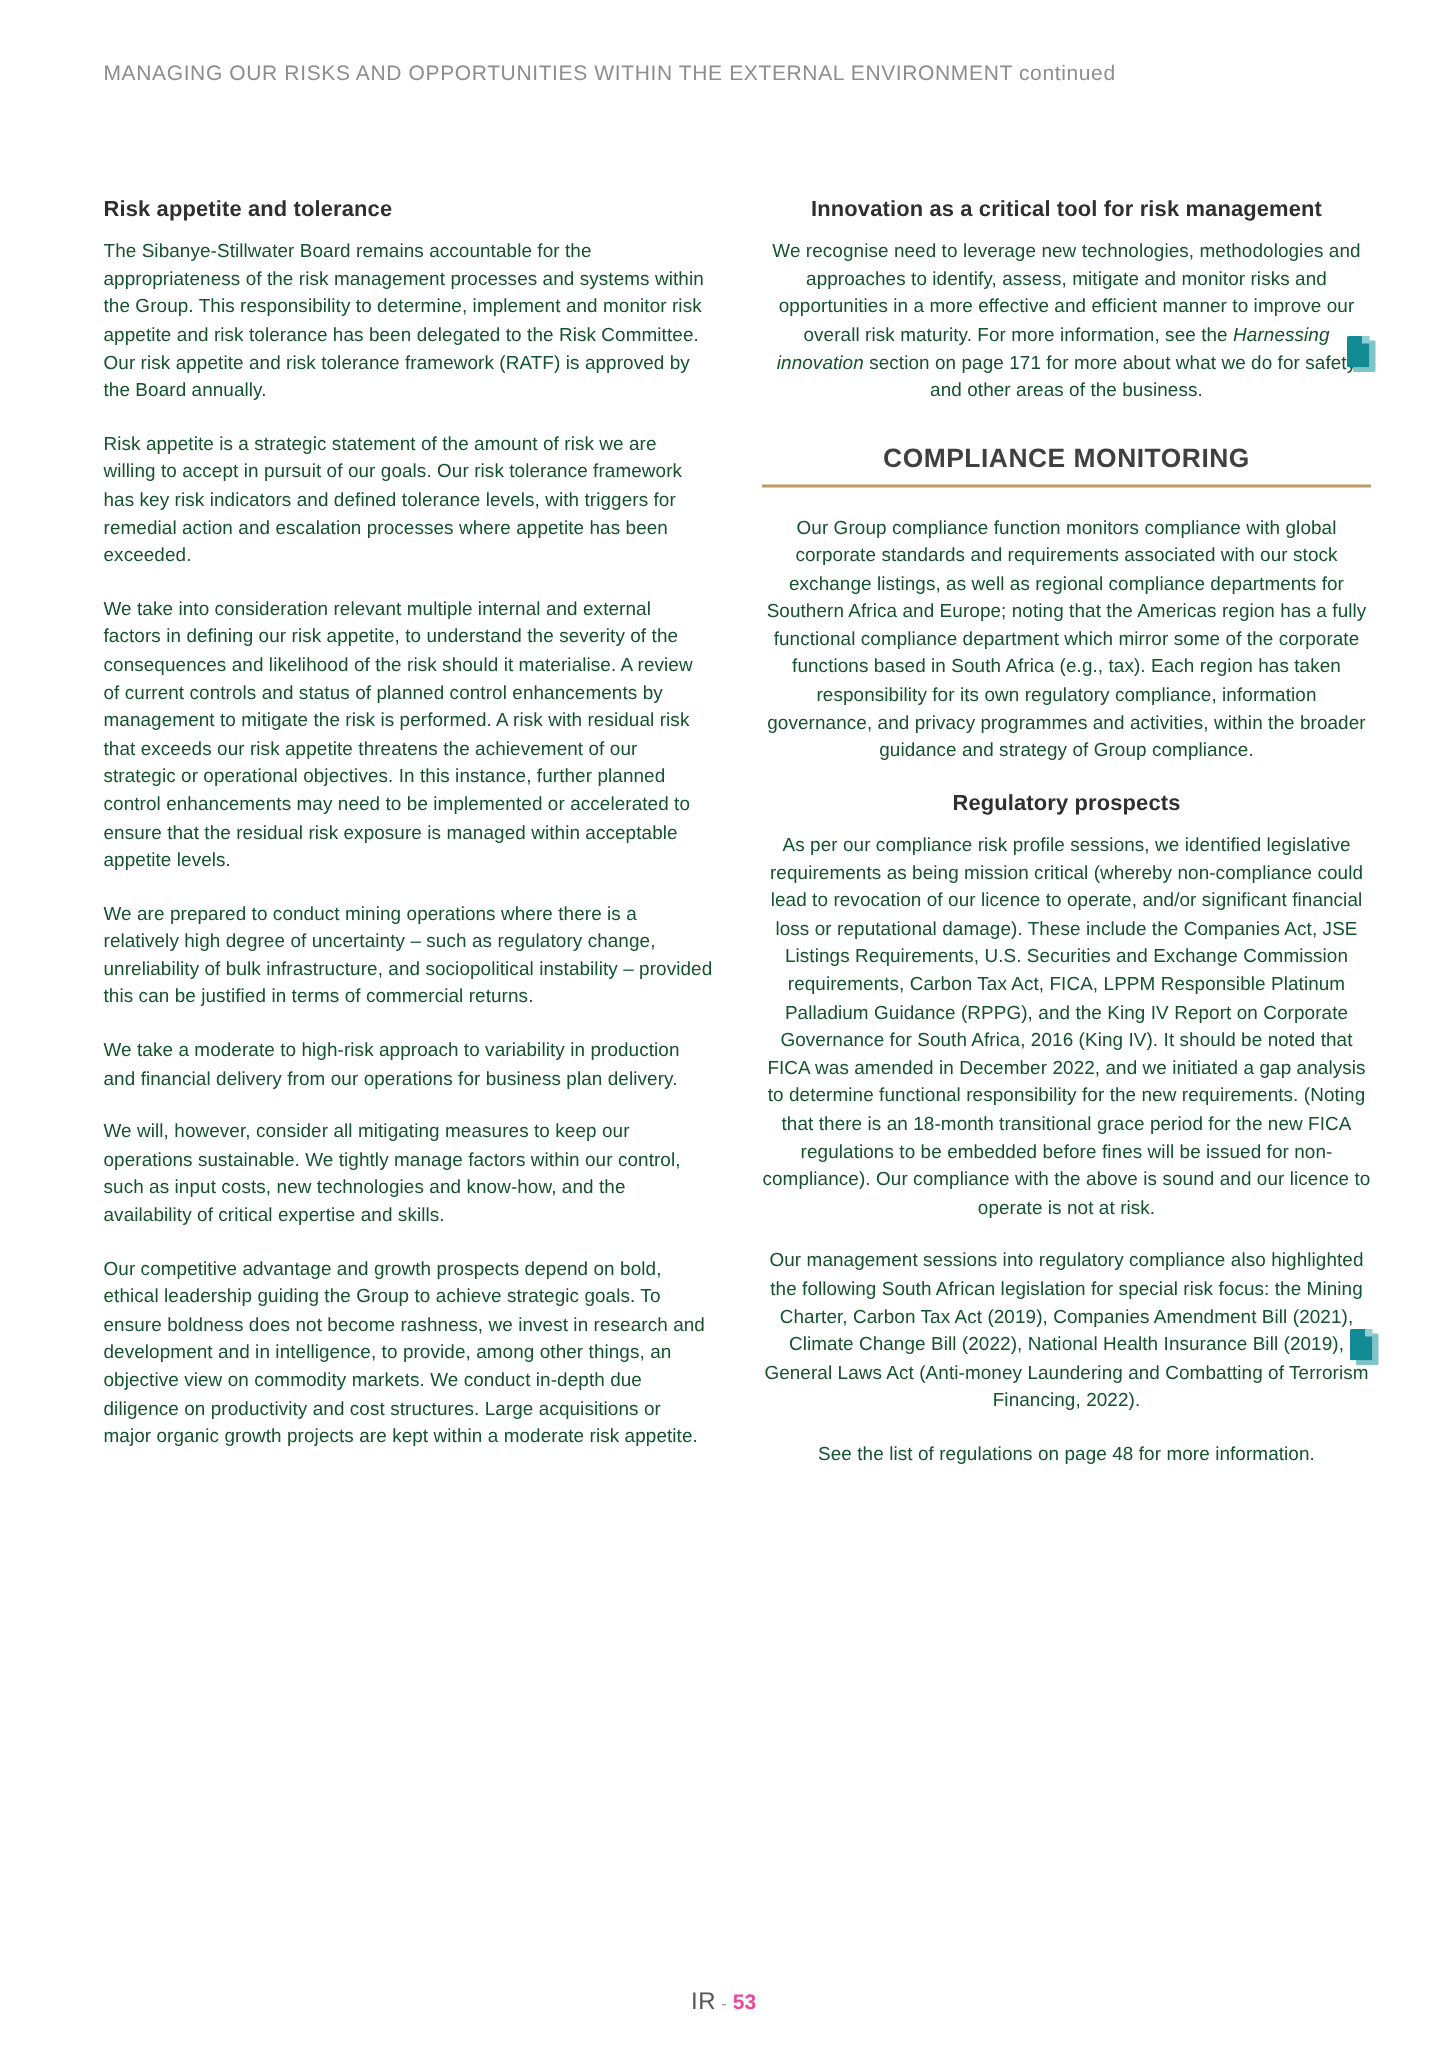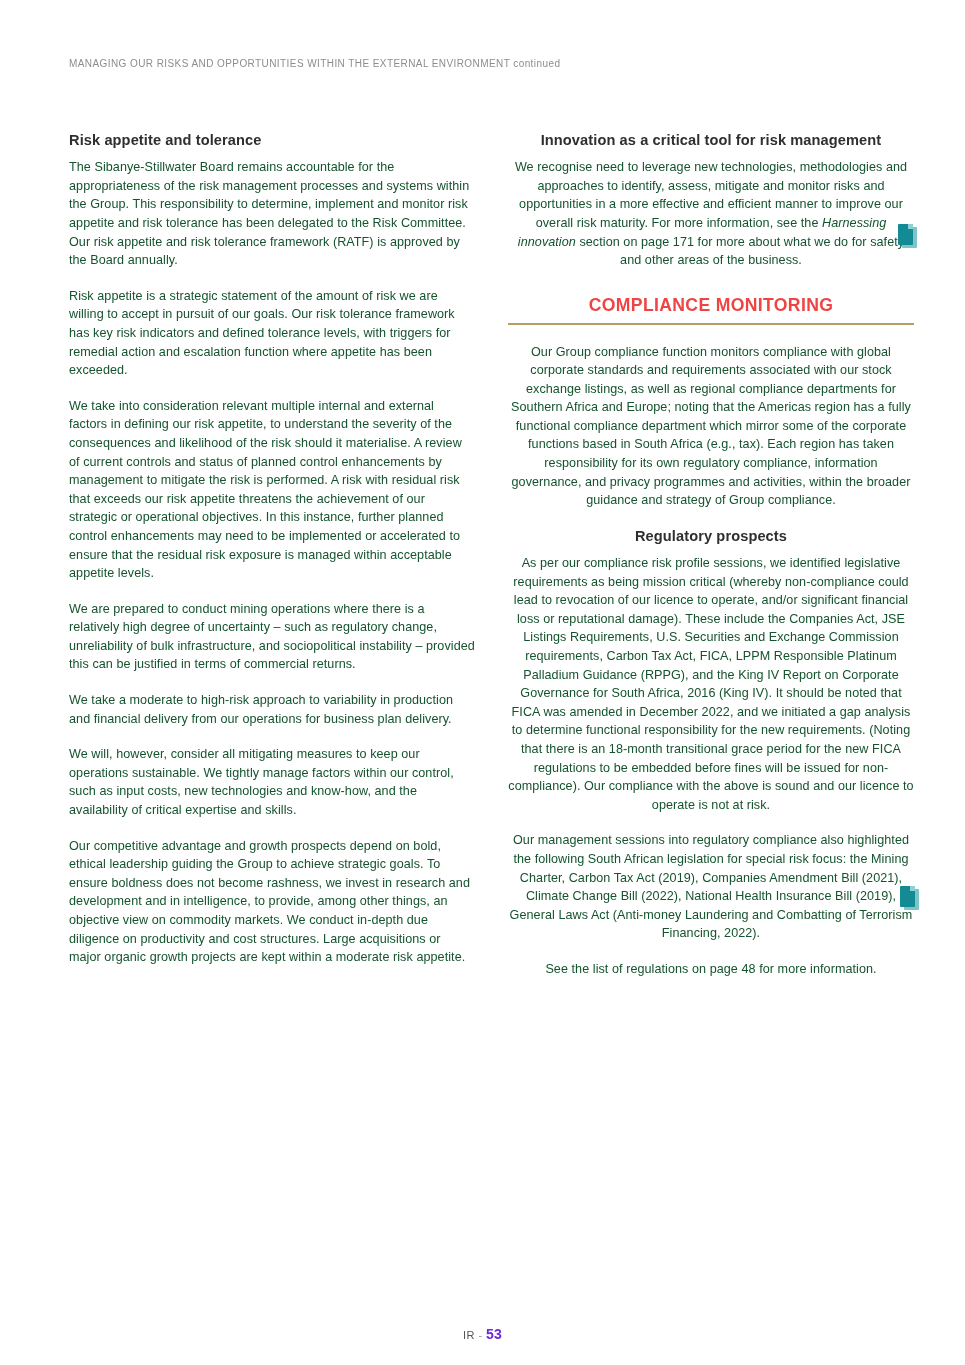--- a/index.html
+++ b/index.html
@@ -18,22 +18,22 @@
   .page {
     position: absolute;
     left: 0; top: 0;
     width: 965px;
     height: 1365px;
   }
   
   .running-header {
     position: absolute;
     left: 69px;
-    top: 58px;
-    font-size: 10px;
+    top: 40px;
+    font-size: 14px;
     letter-spacing: 0.42px;
     color: #8d8d8d;
     white-space: nowrap;
   }
   .running-header .cont {
     text-transform: none;
   }
   
   .columns {
     position: absolute;
@@ -66,21 +66,21 @@
   }
   p.body em { font-style: italic; }
 
   
   .section-block {
     margin: 25px 0 18px 0;
   }
   h1.section-head {
     font-size: 17.6px;
     font-weight: bold;
-    color: #ef4444;
+    color: #404040;
     margin: 0 0 7px 0;
     letter-spacing: 0.35px;
     line-height: 1.2;
   }
   .section-rule {
     height: 1.6px;
     width: 100%;
     background: #b99b63;
   }
 
@@ -124,44 +124,44 @@
   .footer {
     position: absolute;
     left: 0;
     top: 1326px;
     width: 965px;
     text-align: center;
     font-size: 11px;
     color: #5d5d5d;
     letter-spacing: 0.4px;
   }
-  .footer .prefix { color: #555555; font-size: 11px; }
+  .footer .prefix { color: #555555; font-size: 16px; }
   .footer .dash { color: #9a9a9a; }
   .footer .pagenum {
-    color: #6d28d9;
+    color: #ec4899;
     font-weight: bold;
     font-size: 14px;
     letter-spacing: 0.2px;
   }
 </style>
 </head>
 <body>
 
 <div class="page">
 
   <div class="running-header">
     <span>MANAGING OUR RISKS AND OPPORTUNITIES WITHIN THE EXTERNAL ENVIRONMENT</span><span class="cont"> continued</span>
   </div>
 
   <div class="columns">
 
     <div class="col left">
       <h2 class="sub-head">Risk appetite and tolerance</h2>
       <p class="body">The Sibanye-Stillwater Board remains accountable for the appropriateness of the risk management processes and systems within the Group. This responsibility to determine, implement and monitor risk appetite and risk tolerance has been delegated to the Risk Committee. Our risk appetite and risk tolerance framework (RATF) is approved by the Board annually.</p>
-      <p class="body">Risk appetite is a strategic statement of the amount of risk we are willing to accept in pursuit of our goals. Our risk tolerance framework has key risk indicators and defined tolerance levels, with triggers for remedial action and escalation function where appetite has been exceeded.</p>
+      <p class="body">Risk appetite is a strategic statement of the amount of risk we are willing to accept in pursuit of our goals. Our risk tolerance framework has key risk indicators and defined tolerance levels, with triggers for remedial action and escalation processes where appetite has been exceeded.</p>
       <p class="body">We take into consideration relevant multiple internal and external factors in defining our risk appetite, to understand the severity of the consequences and likelihood of the risk should it materialise. A review of current controls and status of planned control enhancements by management to mitigate the risk is performed. A risk with residual risk that exceeds our risk appetite threatens the achievement of our strategic or operational objectives. In this instance, further planned control enhancements may need to be implemented or accelerated to ensure that the residual risk exposure is managed within acceptable appetite levels.</p>
       <p class="body">We are prepared to conduct mining operations where there is a relatively high degree of uncertainty – such as regulatory change, unreliability of bulk infrastructure, and sociopolitical instability – provided this can be justified in terms of commercial returns.</p>
       <p class="body">We take a moderate to high-risk approach to variability in production and financial delivery from our operations for business plan delivery.</p>
       <p class="body">We will, however, consider all mitigating measures to keep our operations sustainable. We tightly manage factors within our control, such as input costs, new technologies and know-how, and the availability of critical expertise and skills.</p>
       <p class="body">Our competitive advantage and growth prospects depend on bold, ethical leadership guiding the Group to achieve strategic goals. To ensure boldness does not become rashness, we invest in research and development and in intelligence, to provide, among other things, an objective view on commodity markets. We conduct in-depth due diligence on productivity and cost structures. Large acquisitions or major organic growth projects are kept within a moderate risk appetite.</p>
     </div>
 
     <div class="col right">
       <h2 class="sub-head">Innovation as a critical tool for risk management</h2>
       <p class="body"><span>We recognise need to leverage new technologies, methodologies and approaches to identify, assess, mitigate and monitor risks and opportunities in a more effective and efficient manner to improve our overall risk maturity. For more information, see the </span><em>Harnessing innovation</em><span> section on page 171 for more about what we do for safety and other areas of the business.</span></p>

